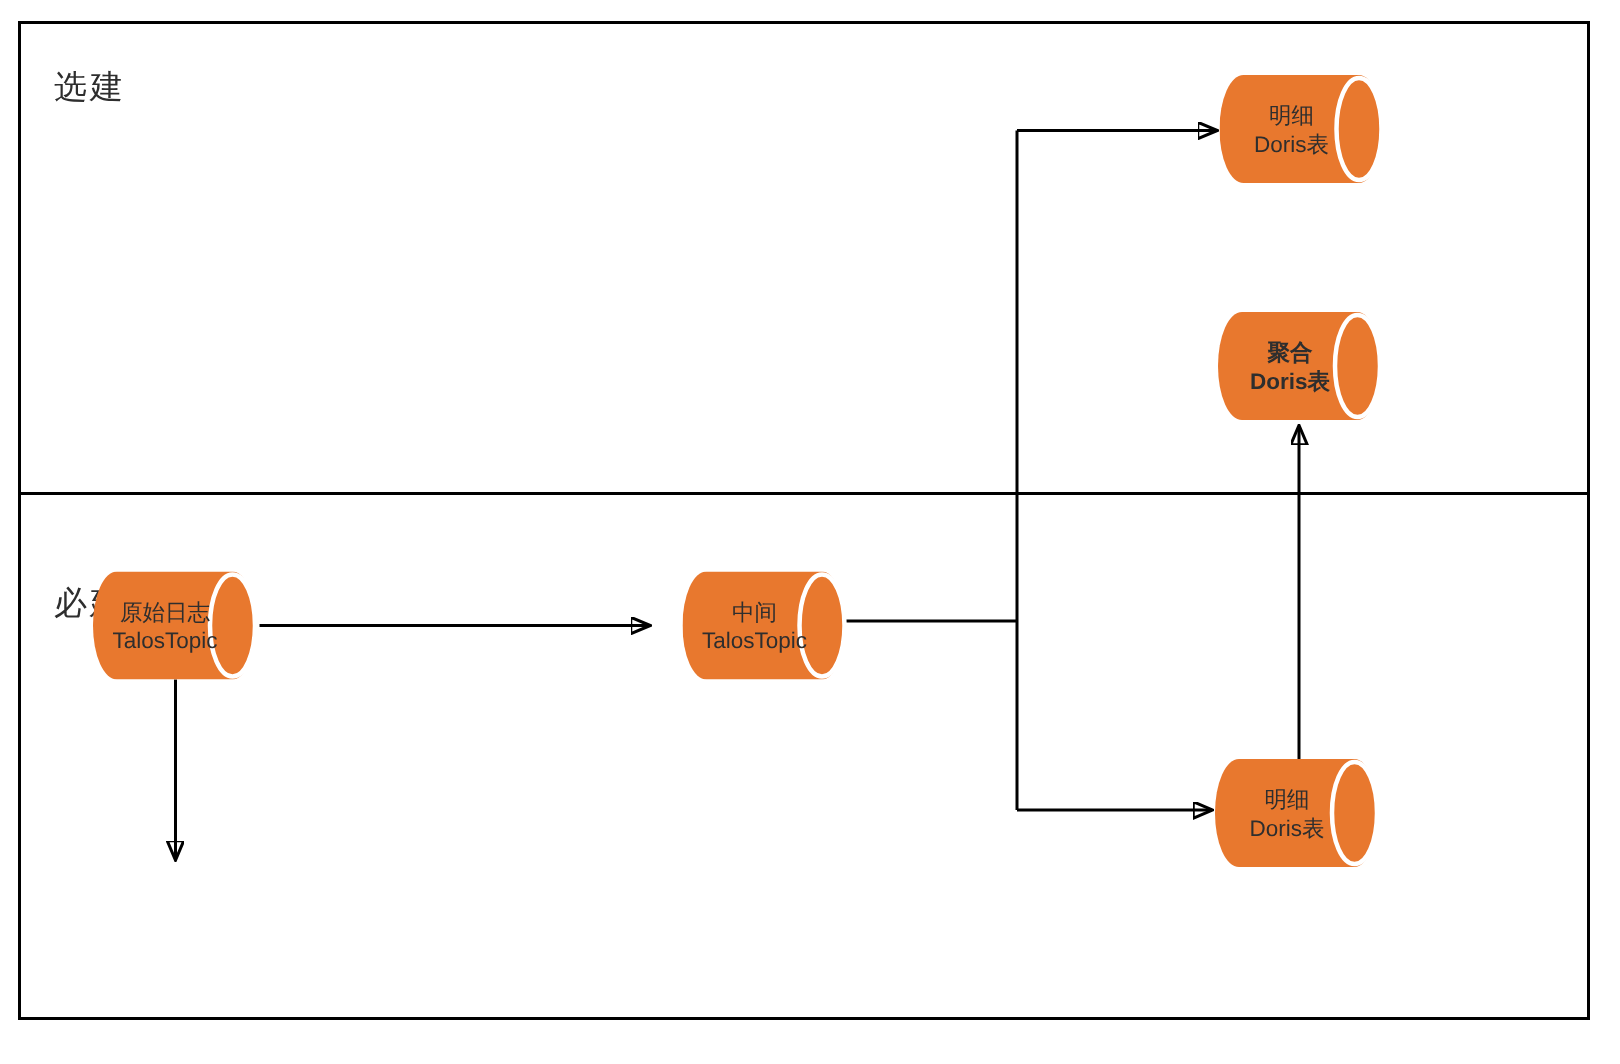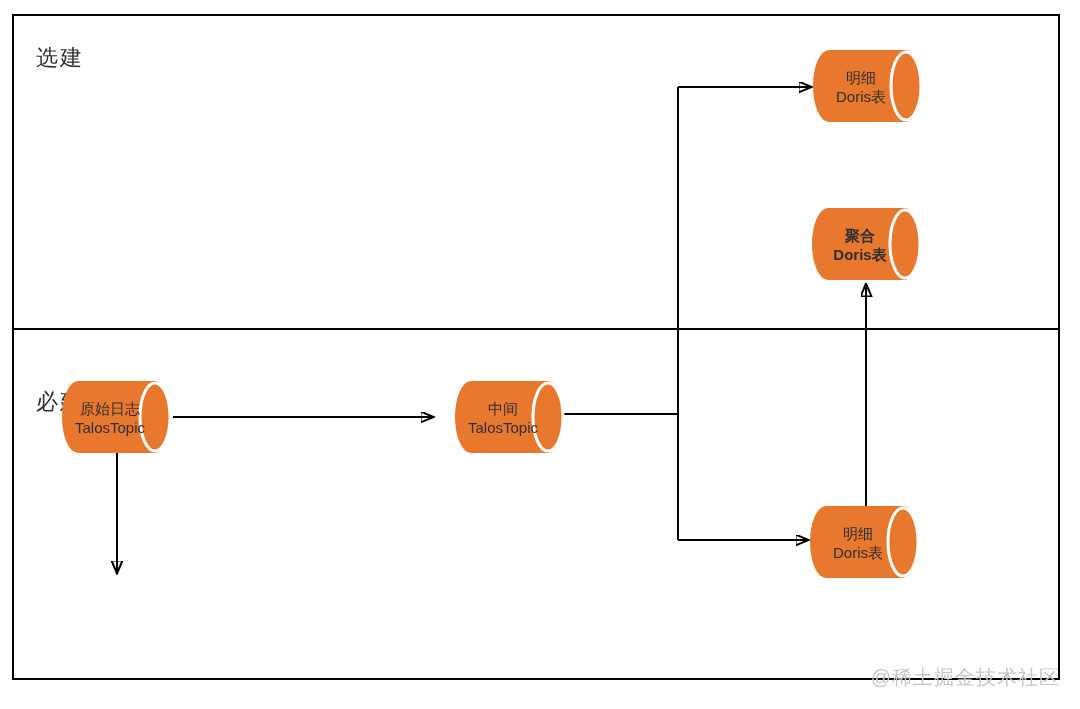--- a/index.html
+++ b/index.html
@@ -145,15 +145,14 @@
       <path class="cyl-body" d="M16,0 A16,36 0 0 0 16,72 L93,72 A15,36 0 0 0 93,0 Z"></path>
       <ellipse class="cyl-rim" cx="93" cy="36" rx="15" ry="34"></ellipse>
     </svg>
     <div class="cyl-label">
       <span>明细</span>
       <span>Doris表</span>
     </div>
   </div>
 
 
-  <div class="watermark">@稀土掘金技术社区</div>
 
 </div>
 
 </body></html>

